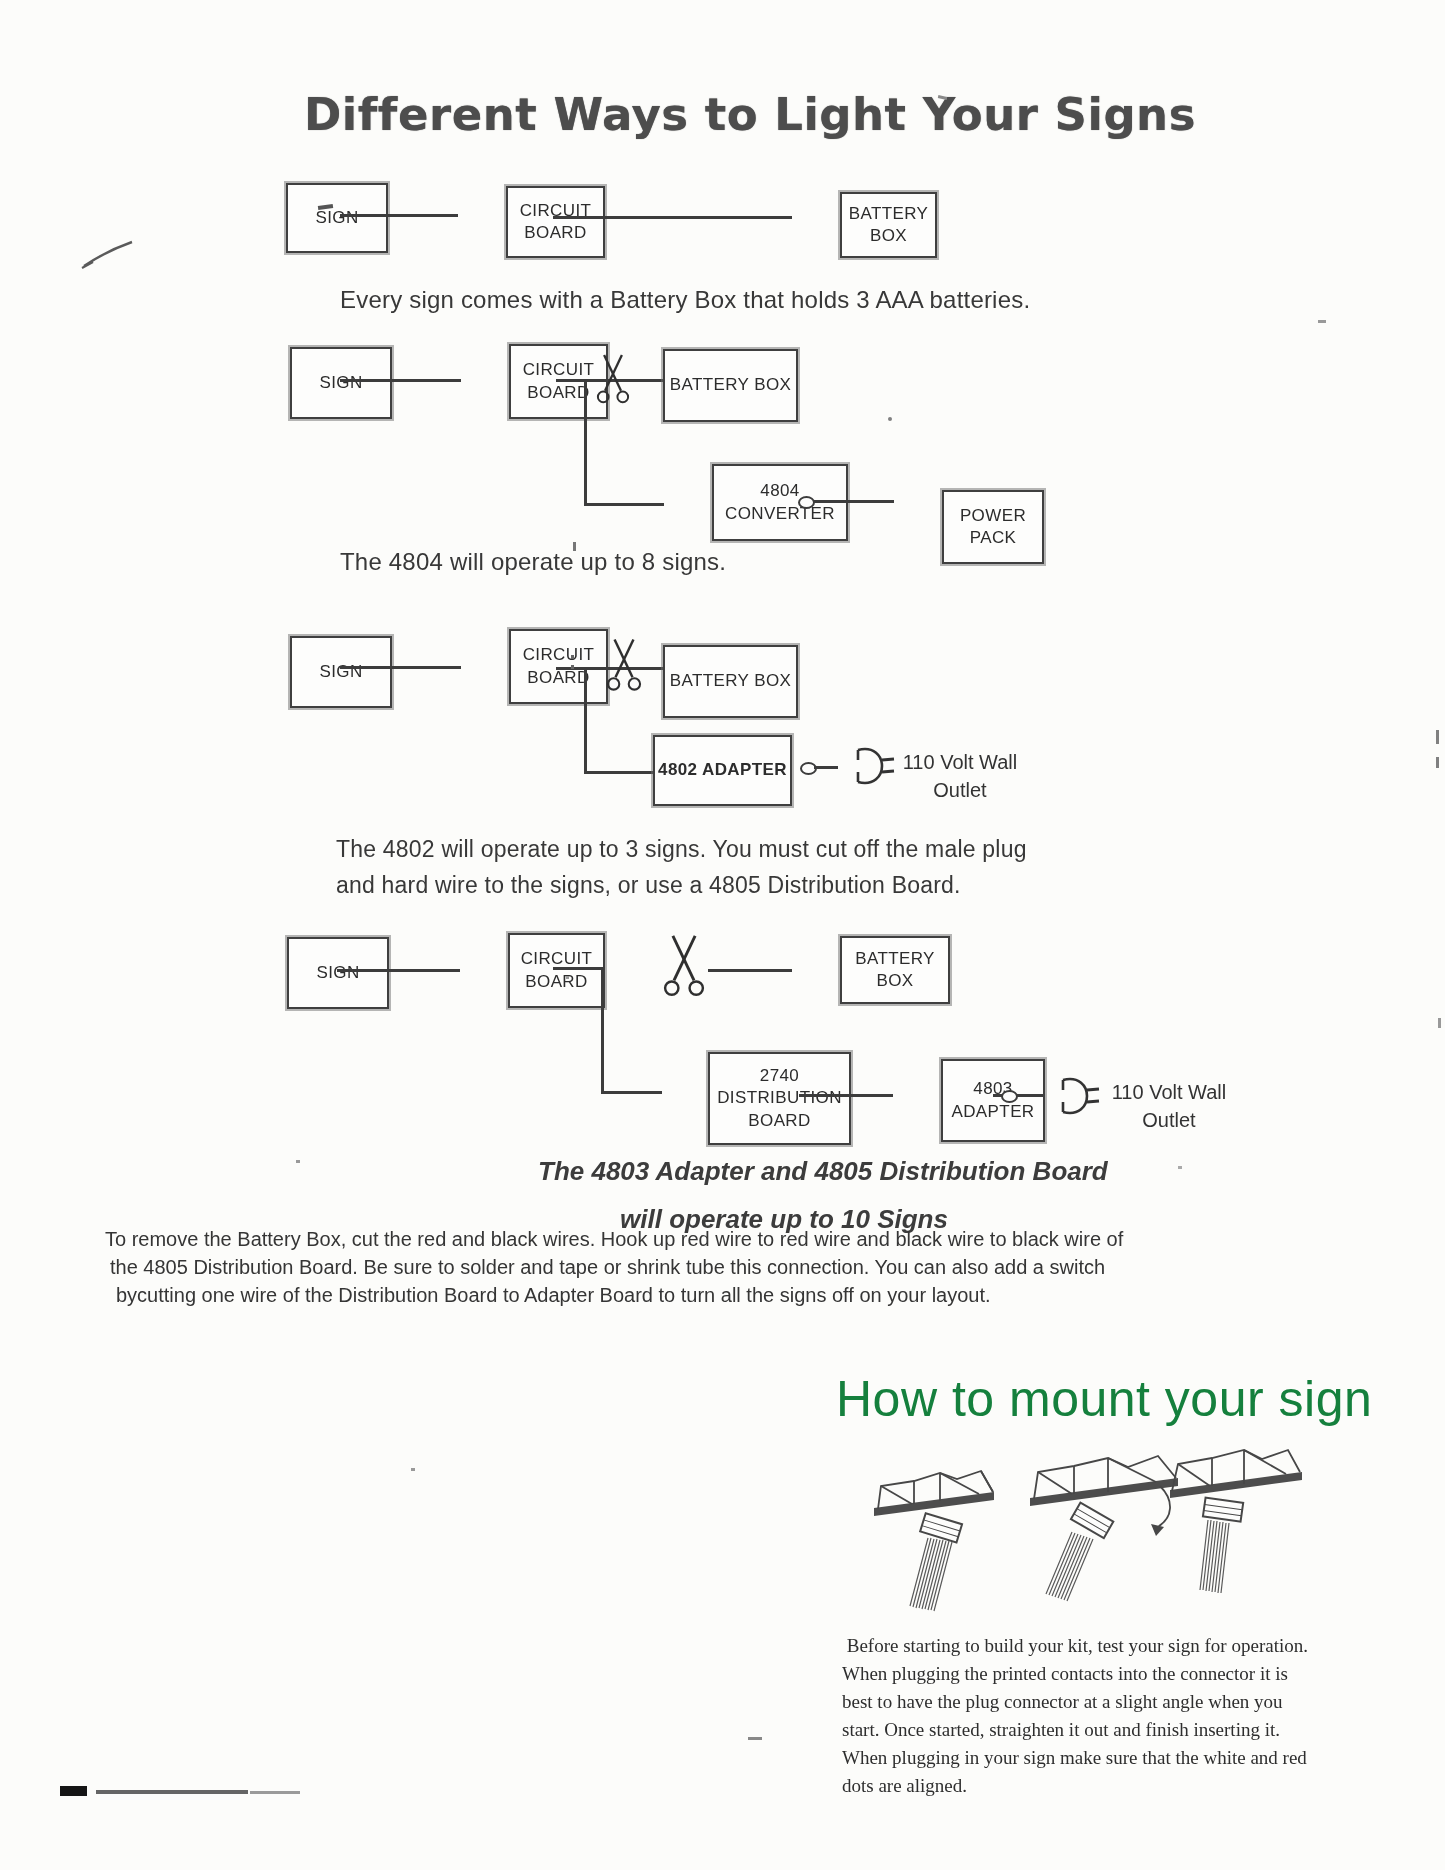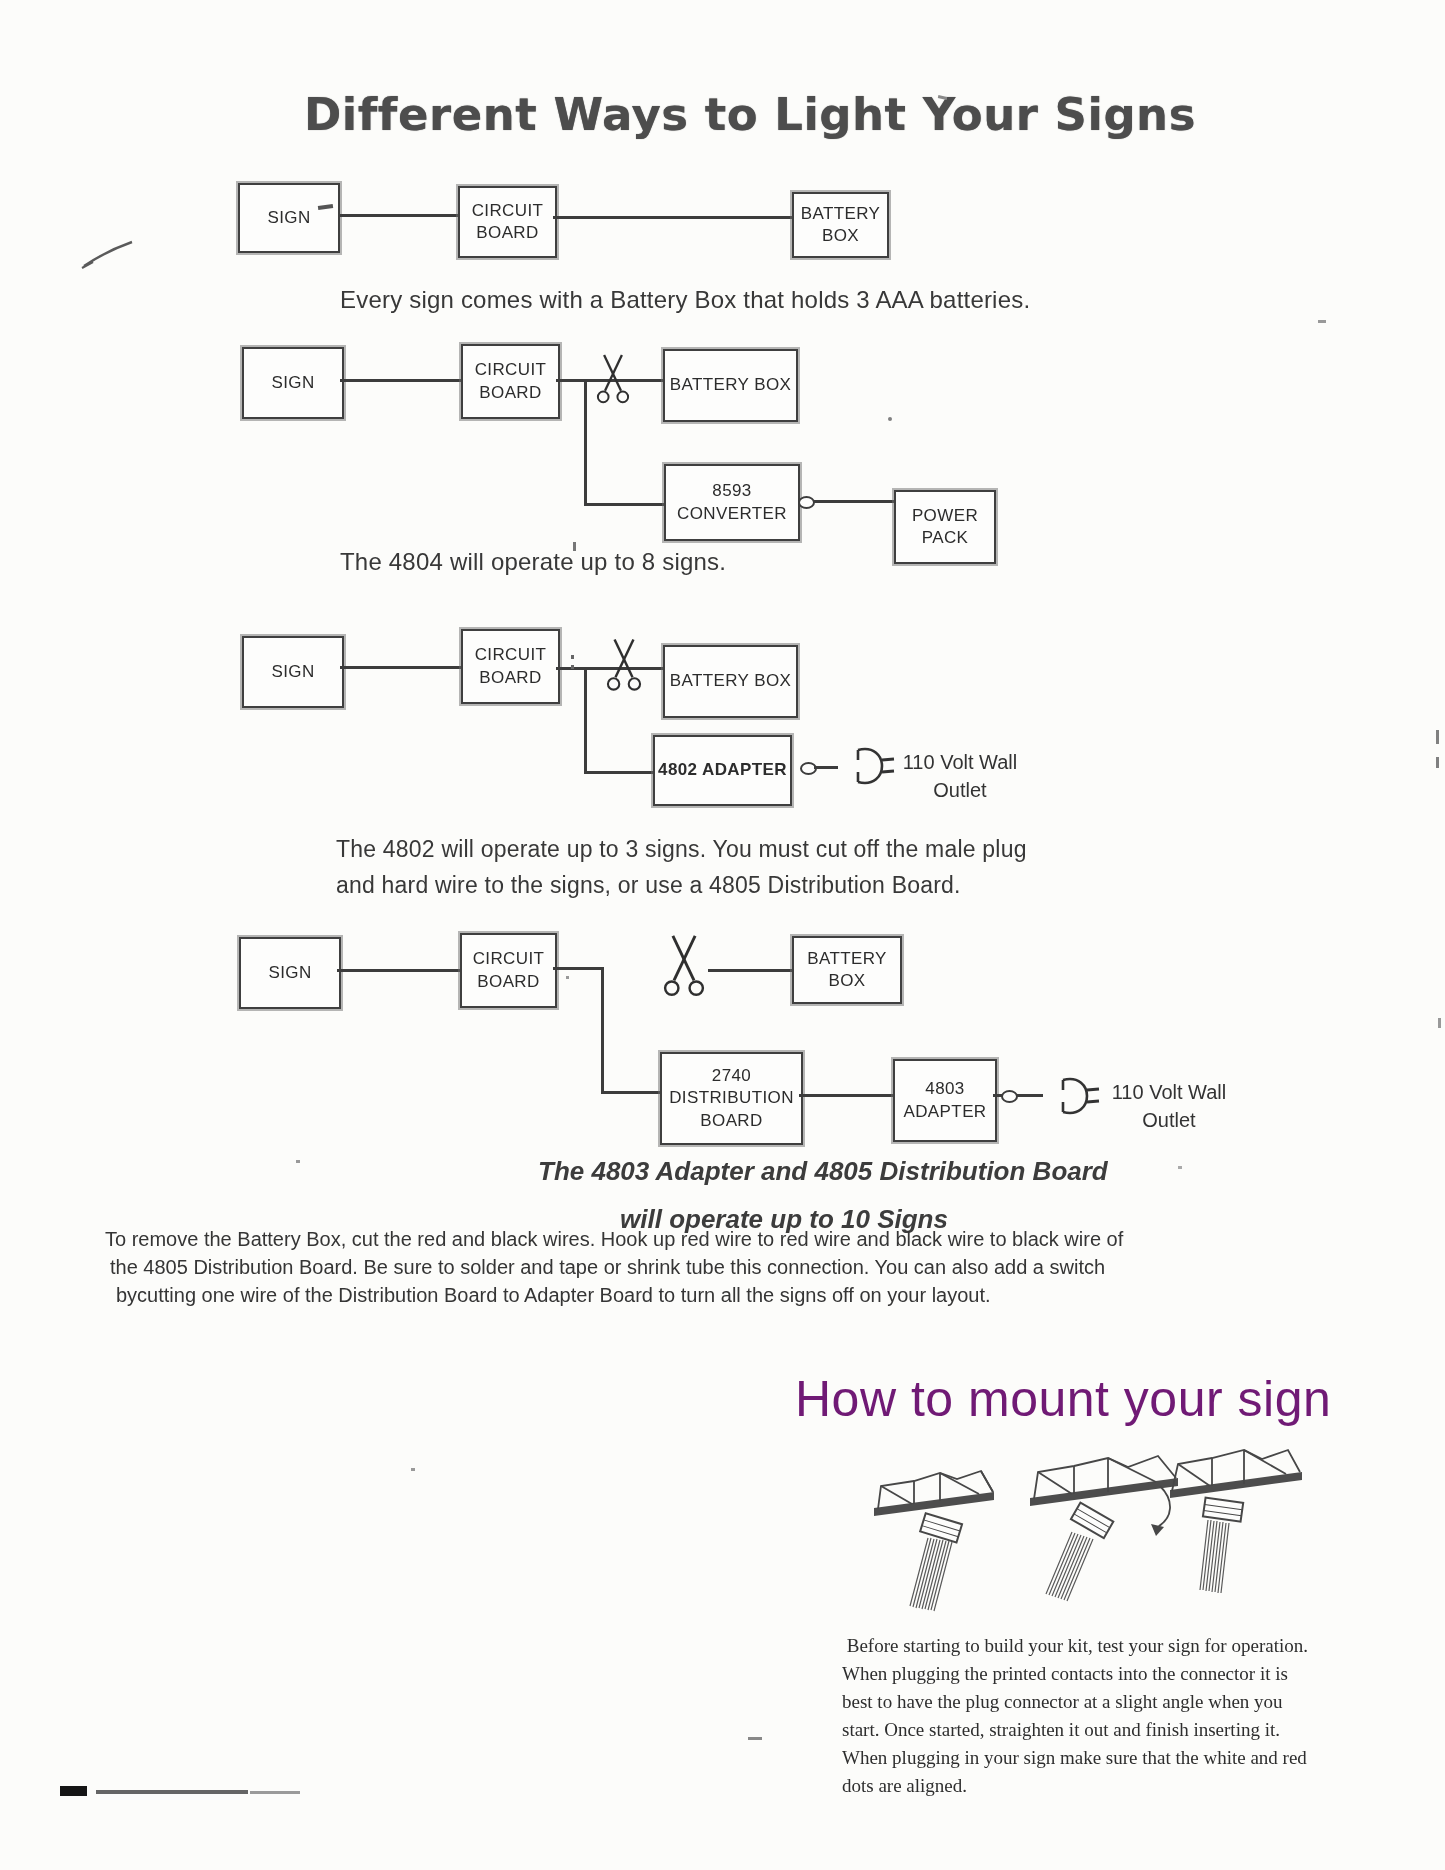--- a/index.html
+++ b/index.html
@@ -3,29 +3,29 @@
 <meta charset="utf-8">
 <style>
   html,body{margin:0;padding:0;background:#e8e8e6;}
   .page{position:relative;width:1445px;height:1870px;background:#fcfcfa;overflow:hidden;
         font-family:"Liberation Sans",sans-serif;color:#3d3d3d;}
   .title{position:absolute;left:304px;top:88px;font-family:"DejaVu Sans",sans-serif;
          font-weight:bold;font-size:45px;color:#4d4d4d;letter-spacing:.5px;text-shadow:0 0 1px #777;}
   .box{position:absolute;border:2px solid #3f3f3f;box-shadow:0 0 0 2px rgba(110,110,110,.5);
        background:#fdfdfc;display:flex;align-items:center;justify-content:center;text-align:center;
        font-size:17px;font-weight:500;letter-spacing:.4px;color:#2c2c2c;line-height:1.3;}
-  .pre{white-space:pre-line;}
+  .pre{white-space:pre-line;margin-left:48px;}
   .hline,.vline{position:absolute;background:#3c3c3c;}
   .hline{height:3px;}.vline{width:3px;}
   .caption{position:absolute;font-size:24px;color:#383838;letter-spacing:.2px;}
   .cap-sm{font-size:23px;}
   .ital{position:absolute;font-style:italic;font-weight:600;font-size:26px;color:#3c3c3c;}
   .note{position:absolute;font-size:20px;color:#353535;}
-  .mount-heading{position:absolute;left:795px;top:1370px;font-size:50px;font-weight:400;
-                 color:#701a75;letter-spacing:.5px;}
+  .mount-heading{position:absolute;left:836px;top:1370px;font-size:50px;font-weight:400;
+                 color:#15803d;letter-spacing:.5px;}
   .instructions{position:absolute;left:842px;top:1632px;font-family:"Liberation Serif",serif;
                 font-size:19px;line-height:28px;color:#2e2e2e;white-space:pre;}
   .outlet{position:absolute;font-size:20px;color:#333;text-align:center;line-height:1.4;white-space:pre-line;}
   .oval{position:absolute;width:13px;height:9px;border:2px solid #3c3c3c;border-radius:50%;background:#fdfdfc;}
   .speck{position:absolute;background:#808080;}
   svg{position:absolute;overflow:visible;}
 </style>
 </head>
 <body>
 
@@ -56,21 +56,21 @@
   <div class="hline" style="left:556px;top:379px;width:107px;"></div>
   <svg style="left:597px;top:352px;" width="32" height="56" viewBox="0 0 36 60">
     <line x1="8" y1="2" x2="27" y2="42" stroke="#2f2f2f" stroke-width="2.6"></line>
     <line x1="28" y1="2" x2="9" y2="42" stroke="#2f2f2f" stroke-width="2.6"></line>
     <circle cx="7" cy="49" r="6" stroke="#2f2f2f" stroke-width="2.2" fill="none"></circle>
     <circle cx="29" cy="49" r="6" stroke="#2f2f2f" stroke-width="2.2" fill="none"></circle>
   </svg>
   <div class="box" style="left:663px;top:349px;width:131px;height:69px;">BATTERY BOX</div>
   <div class="vline" style="left:584px;top:379px;height:127px;"></div>
   <div class="hline" style="left:584px;top:503px;width:80px;"></div>
-  <div class="box pre" style="left:664px;top:464px;width:132px;height:73px;">8593
+  <div class="box pre" style="left:664px;top:464px;width:132px;height:73px;">4804
 CONVERTER</div>
   <div class="oval" style="left:798px;top:496px;"></div>
   <div class="hline" style="left:813px;top:500px;width:81px;"></div>
   <div class="box pre" style="left:894px;top:490px;width:98px;height:70px;">POWER
 PACK</div>
   <div class="speck" style="left:888px;top:417px;width:4px;height:4px;border-radius:50%;"></div>
   <div class="speck" style="left:1318px;top:320px;width:8px;height:3px;background:#999;"></div>
   <div class="caption" style="left:340px;top:548px;">The 4804 will operate up to 8 signs.</div>
   <div class="speck" style="left:573px;top:542px;width:3px;height:9px;background:#777;"></div>
 

